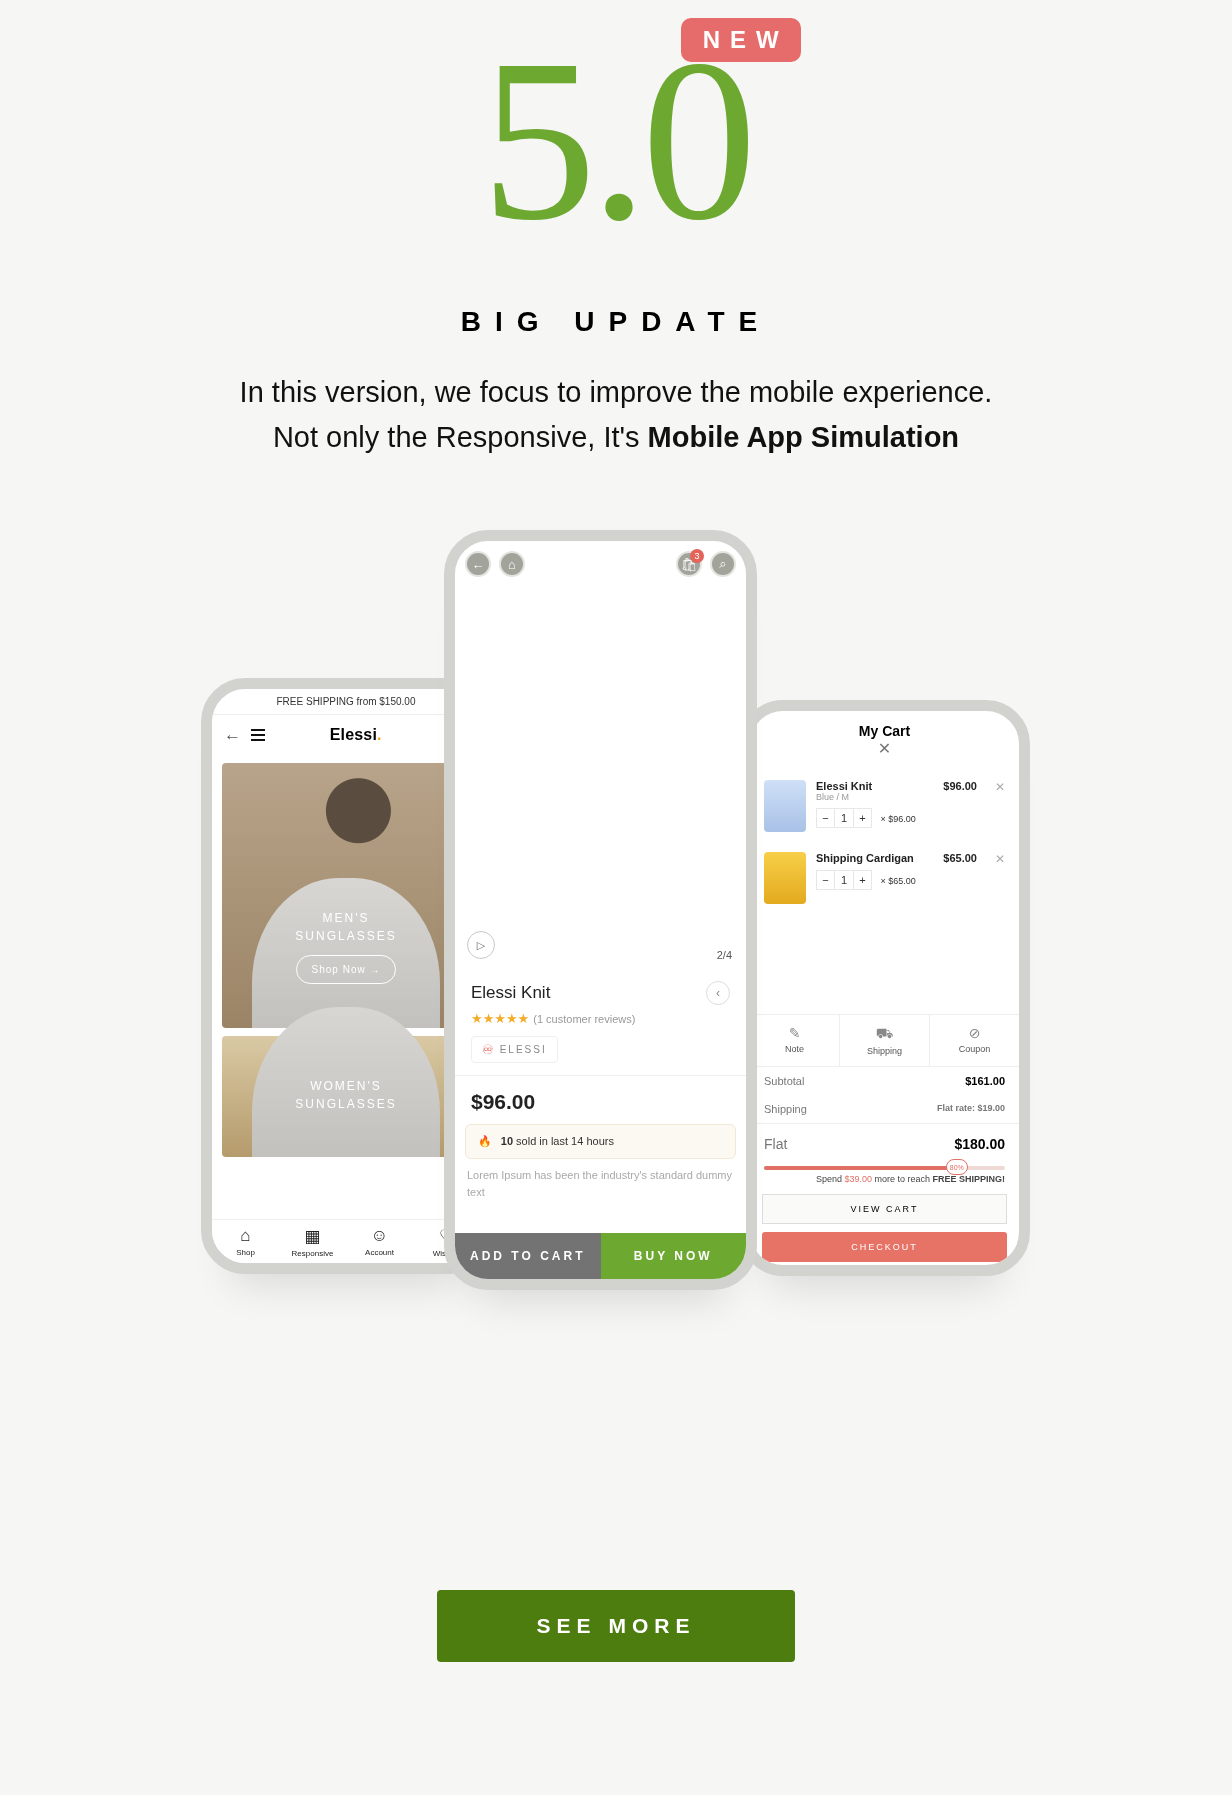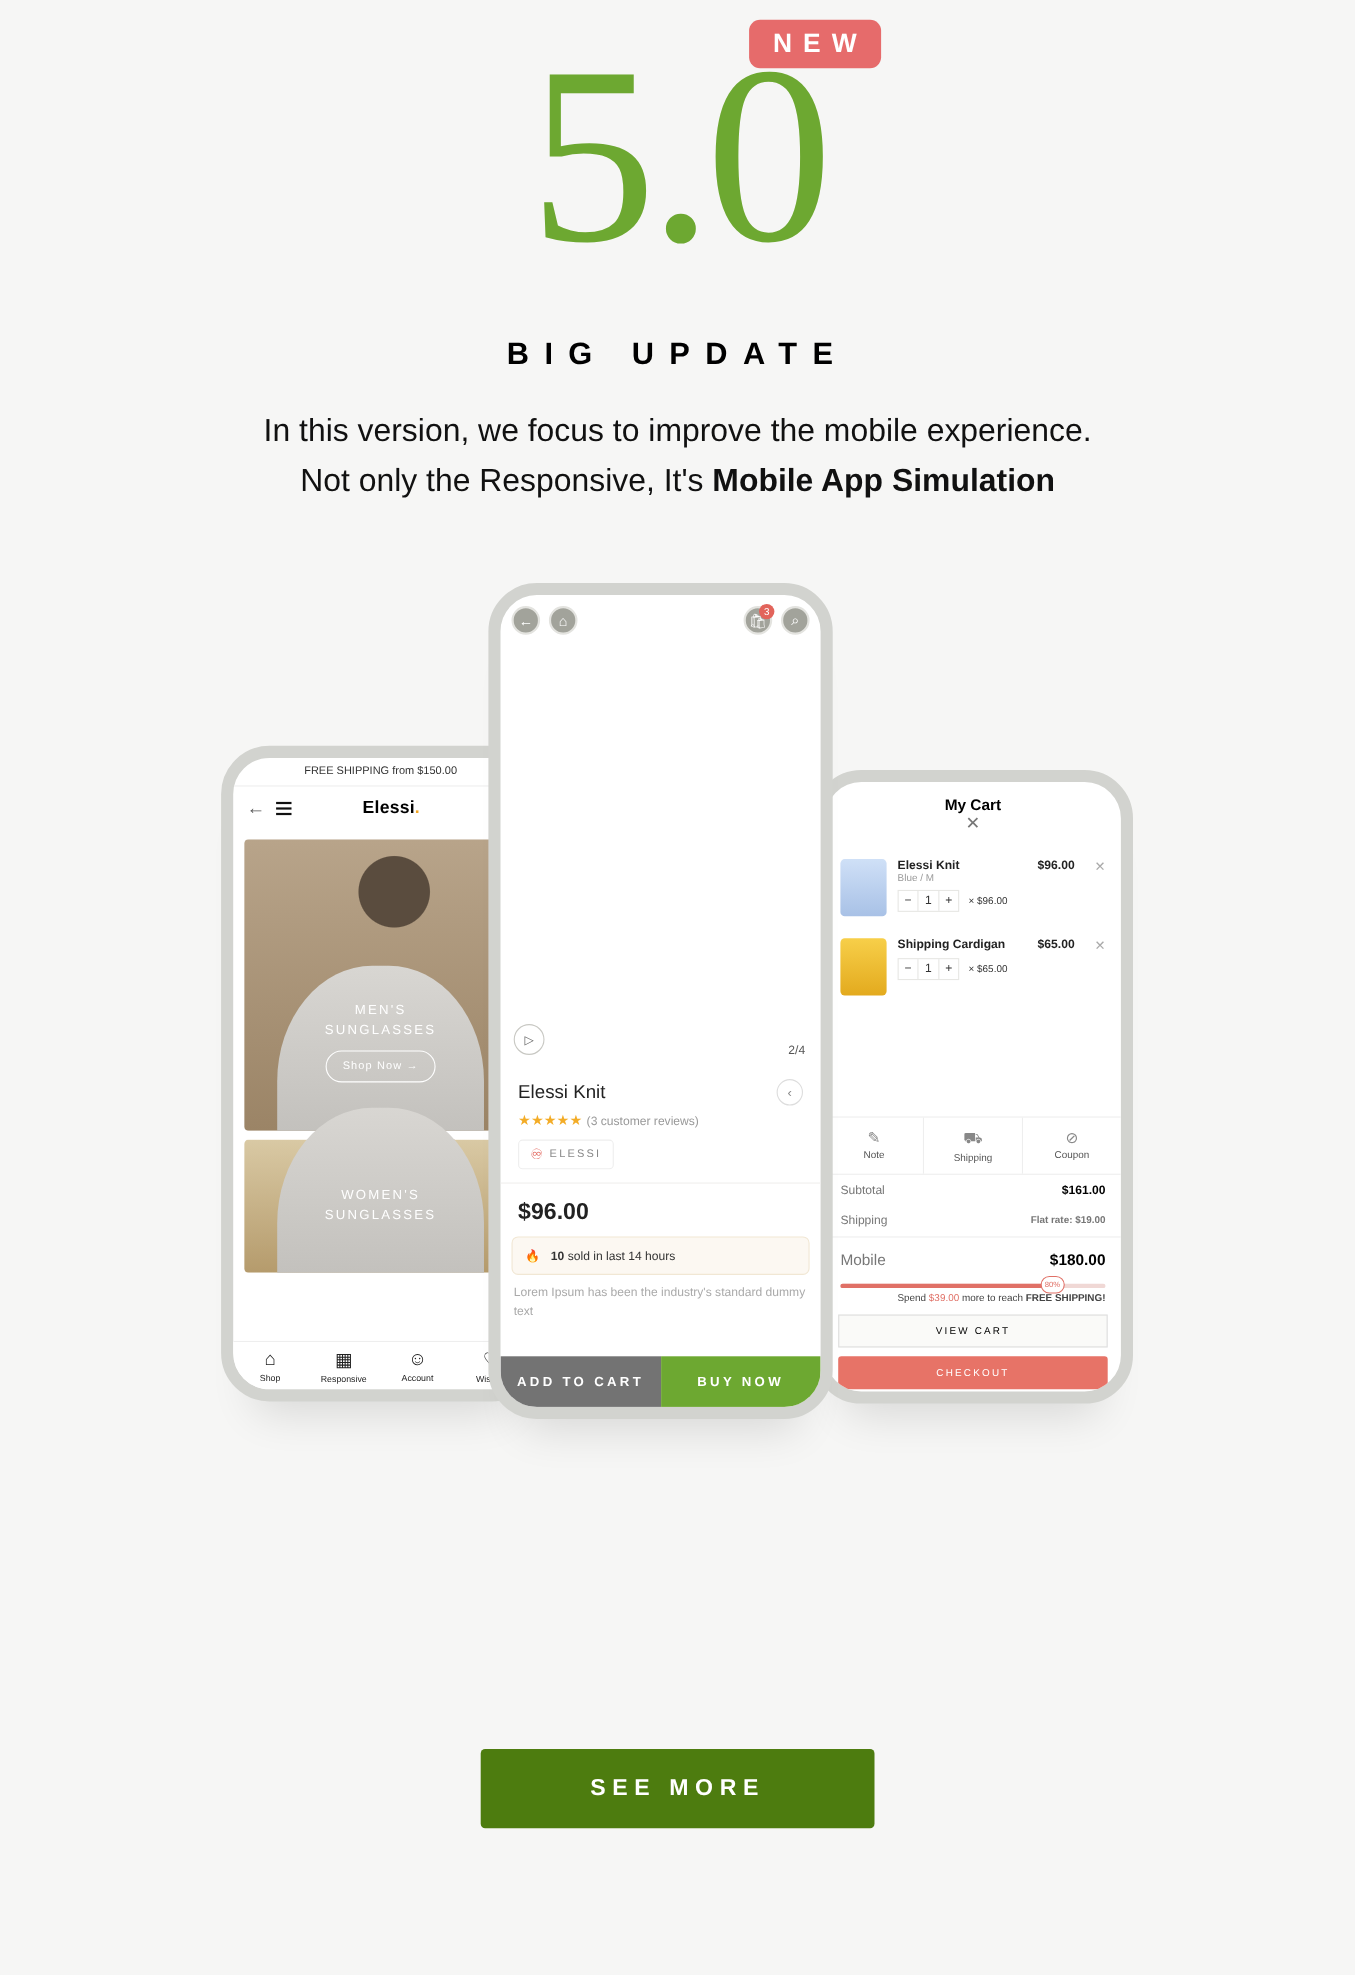--- a/index.html
+++ b/index.html
@@ -307,21 +307,21 @@
 
       <div class="hero-img">
         <span class="play">▷</span>
         <span class="pg">2/4</span>
       </div>
 
       <div class="pinfo">
         <h3>Elessi Knit</h3>
         <span class="expand">‹</span>
         <div class="stars">
-          ★★★★★<span class="rev">(3 customer reviews)</span>
+          ★★★★★<span class="rev">(1 customer reviews)</span>
         </div>
         <span class="brand-pill">
           <span class="loop">♾</span>
           <span>ELESSI</span>
         </span>
       </div>
 
       <div class="price">$96.00</div>
 
       <div class="sold-bar">
@@ -382,21 +382,21 @@
 
       <div class="srow">
           <span class="lab">Subtotal</span>
           <span class="val">$161.00</span>
         </div>
       <div class="srow small">
           <span class="lab">Shipping</span>
           <span class="val">Flat rate: $19.00</span>
         </div>
       <div class="srow total">
-          <span class="lab">Mobile</span>
+          <span class="lab">Flat</span>
           <span class="val">$180.00</span>
         </div>
 
       <div class="prog">
         <div class="fill"></div>
         <span class="knob">80%</span>
       </div>
       <div class="ship-msg">
         <span>Spend </span><span class="amt">$39.00</span><span> more to reach </span><b>FREE SHIPPING!</b>
       </div>

